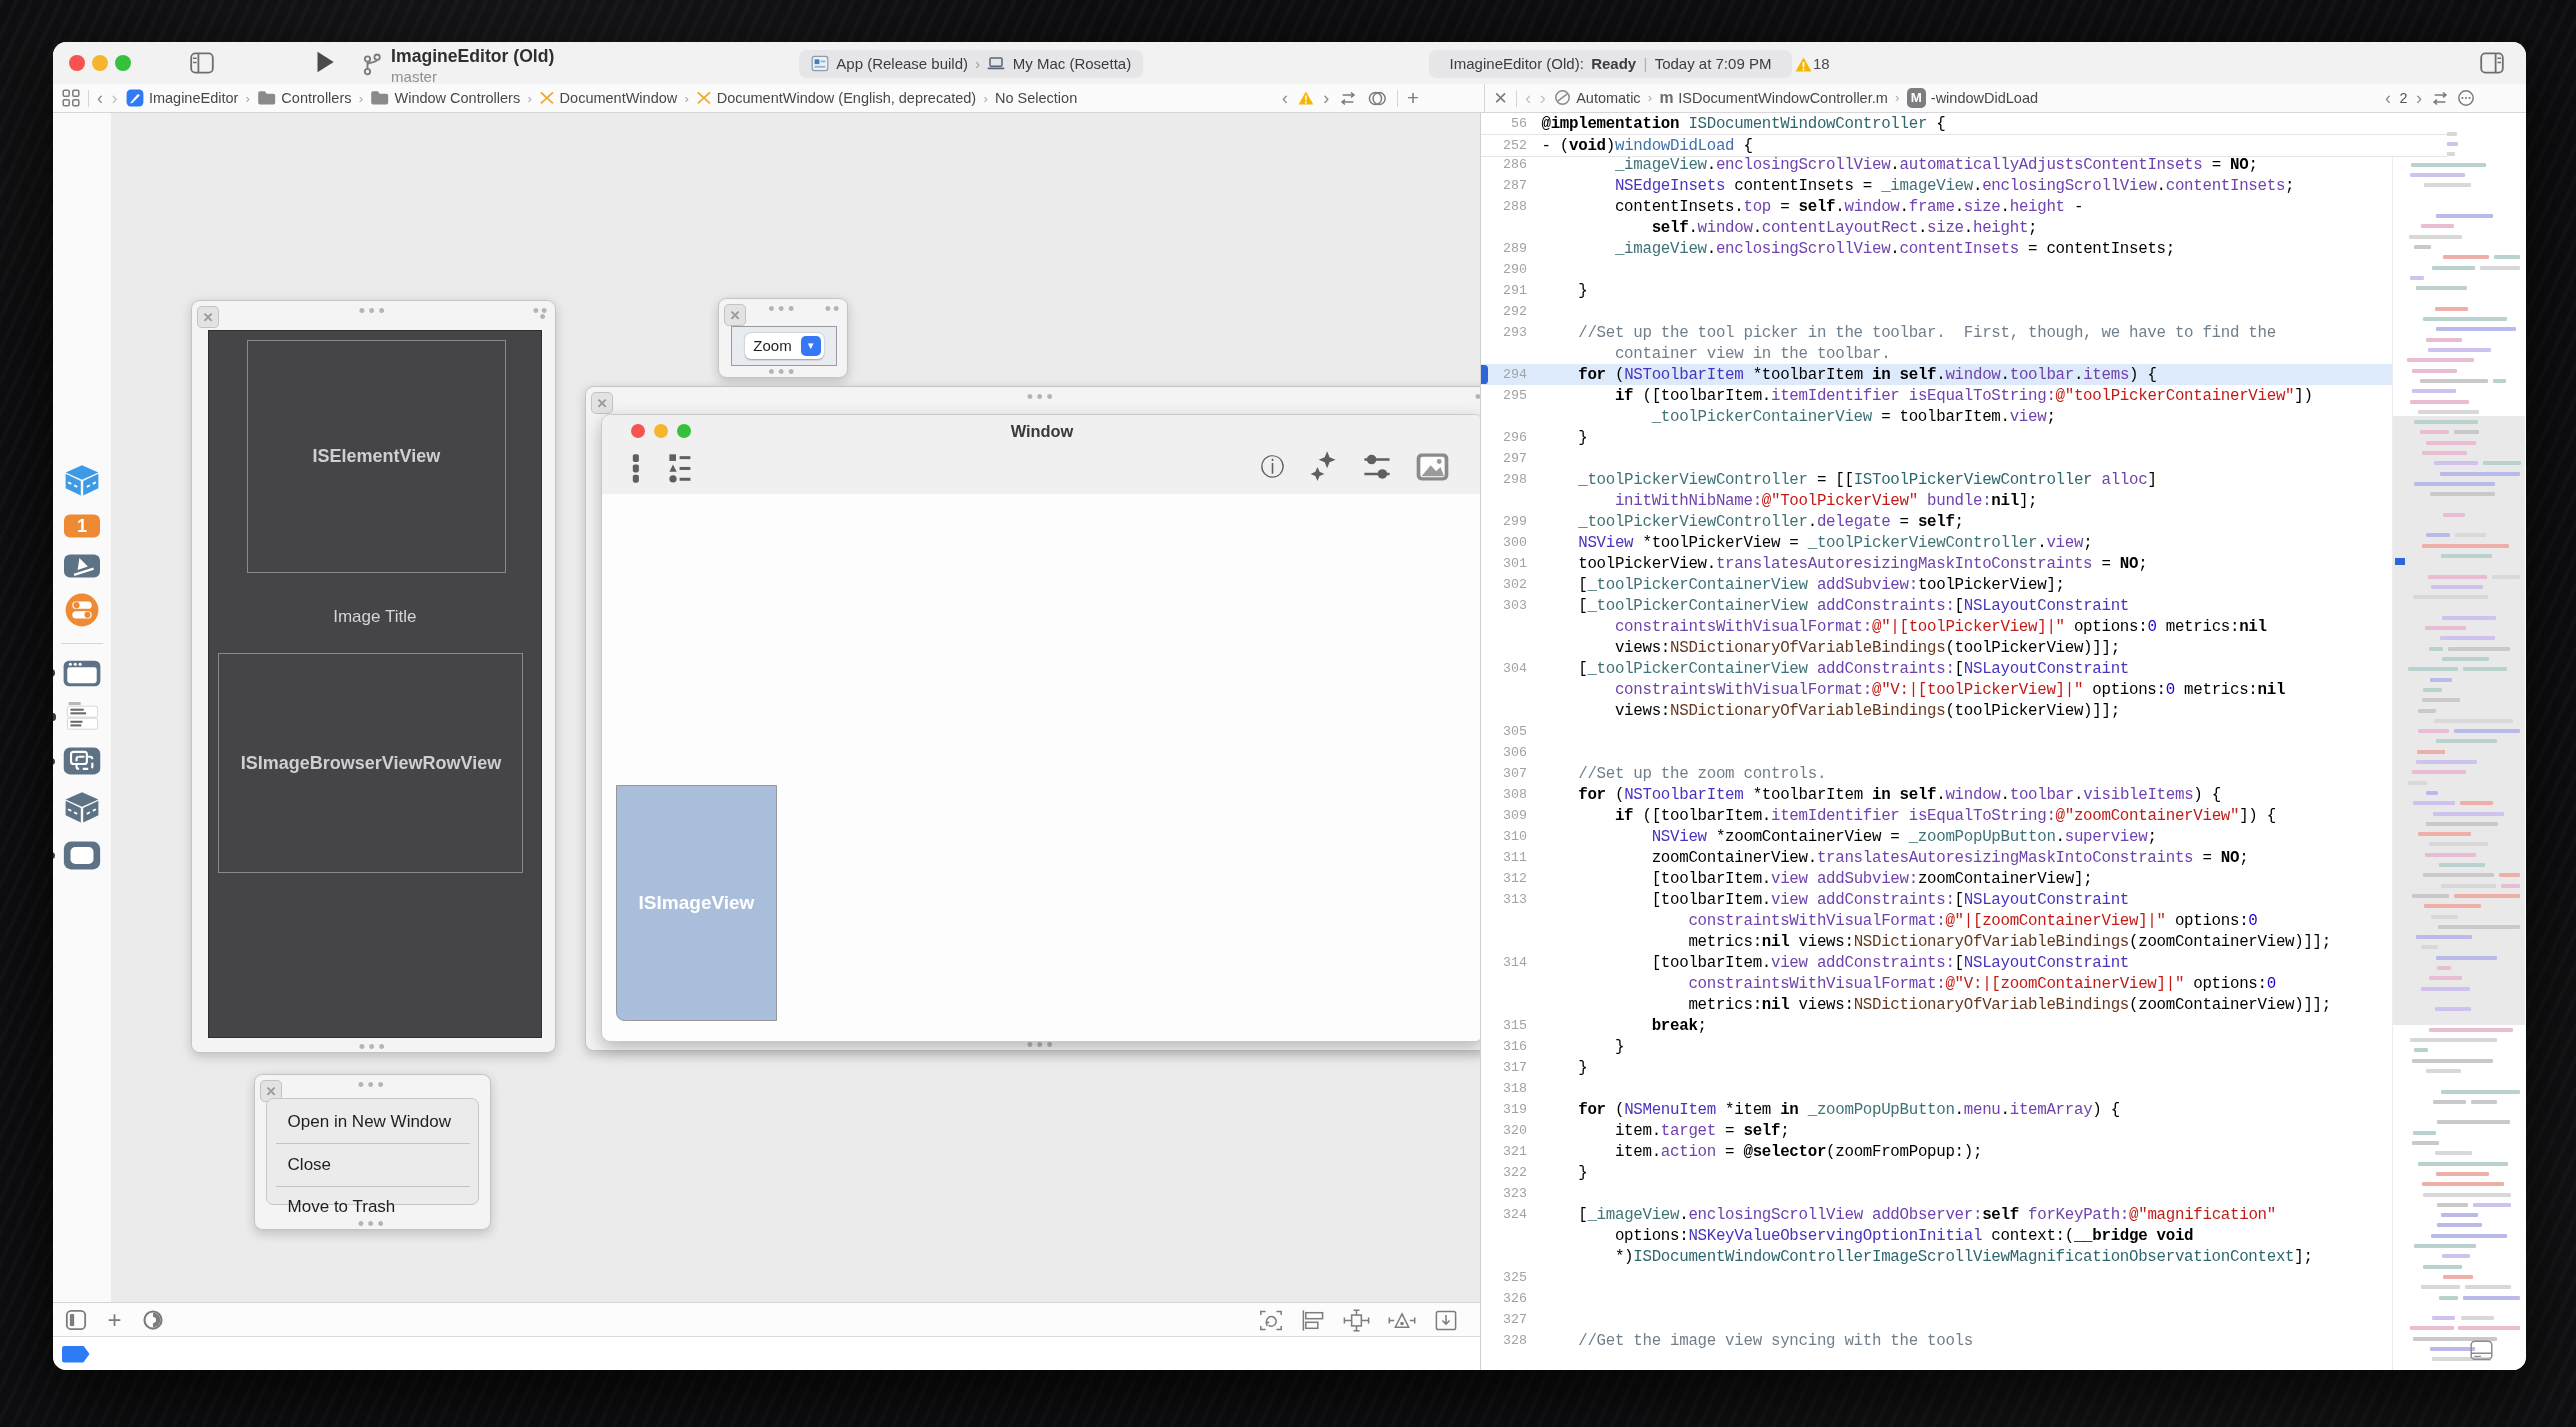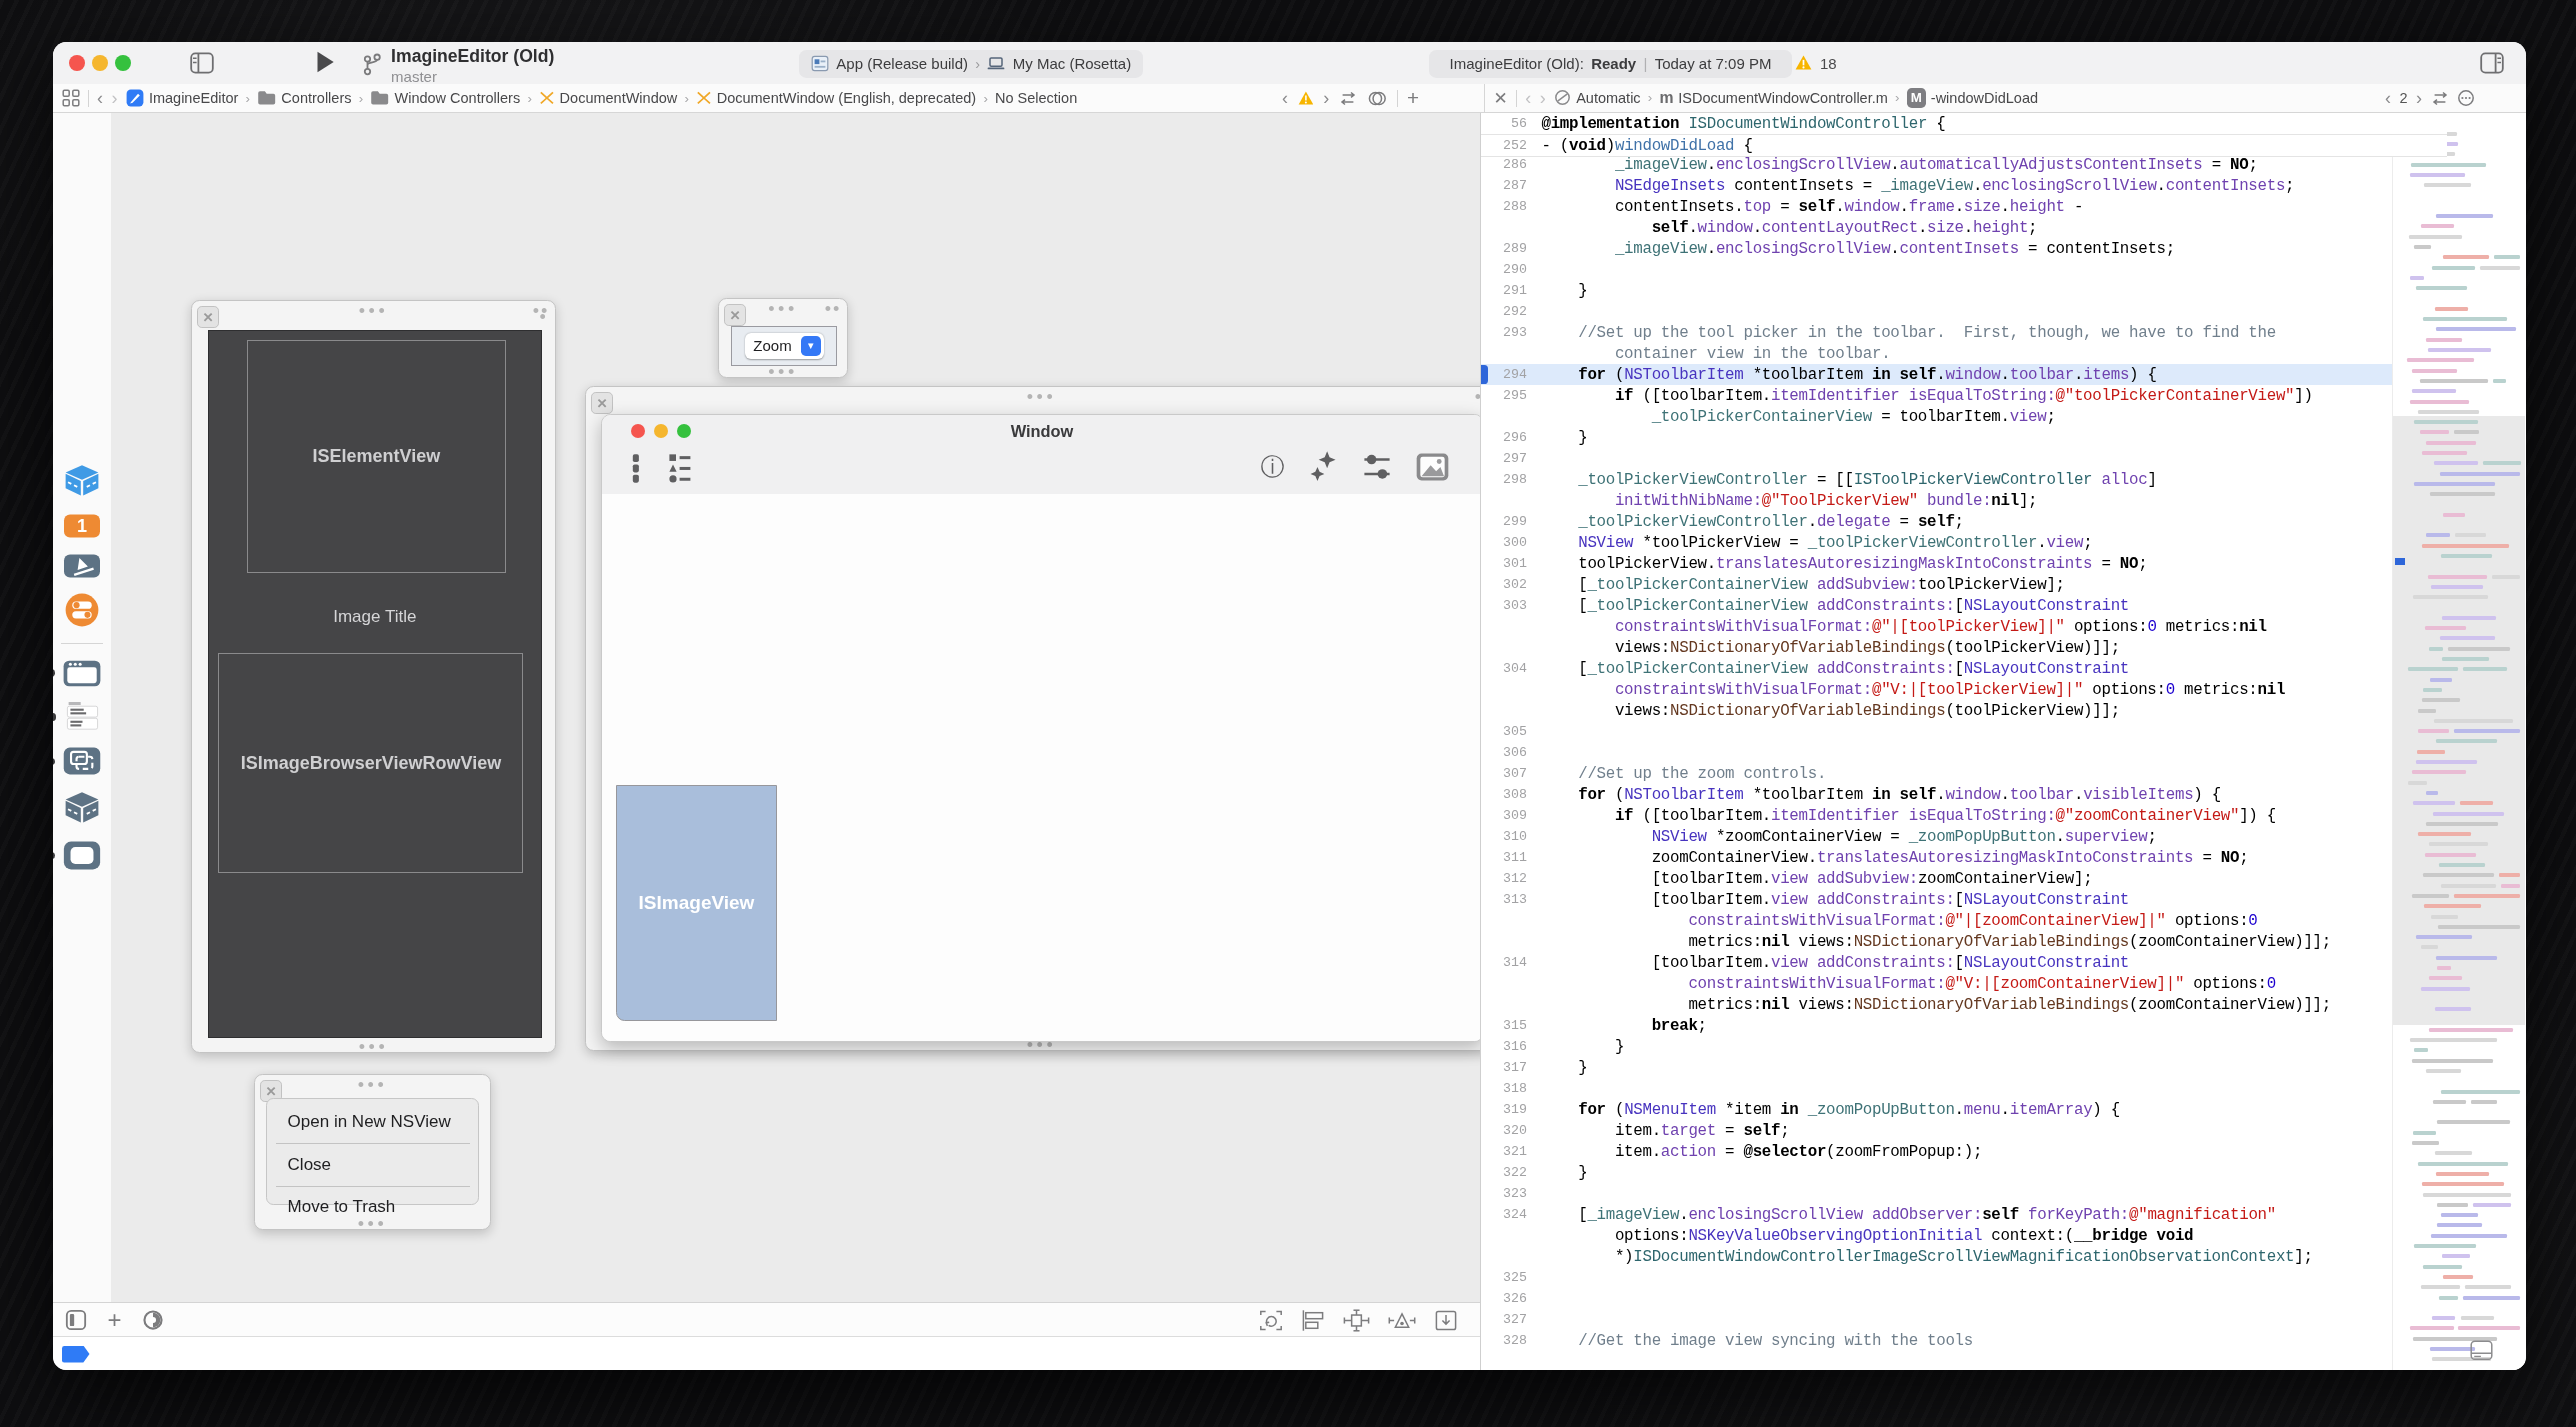--- a/index.html
+++ b/index.html
@@ -24,21 +24,21 @@
   .t-green{left:62px;background:#35c13e;}
   .tb-icon{position:absolute;top:8.5px;color:#6e6e70;}
   .title-wrap{position:absolute;left:309px;top:3.6px;}
   .title-main{font-size:17.6px;font-weight:bold;color:#2f2f31;}
   .title-sub{font-size:15px;color:#8f8f92;margin-top:1.2px;}
   .pill{position:absolute;top:7.9px;height:28px;background:#e6e6e8;border-radius:7.3px;
     display:flex;align-items:center;gap:7.3px;padding:0 12px;font-size:15px;color:#3c3c3e;}
   .pill .sep-chev{color:#9a9a9c;font-size:14.5px;}
   .run-pill{left:746px;}
   .status-pill{left:1376px;width:339px;justify-content:center;}
-  .warn-group{position:absolute;left:1742px;top:13.3px;display:flex;align-items:flex-start;gap:8px;
+  .warn-group{position:absolute;left:1742px;top:13.3px;display:flex;align-items:flex-end;gap:1px;
     font-size:15px;color:#4a4a4c;}
   
   .jumpbar{position:absolute;left:0;top:42px;width:100%;height:28px;background:#fbfbfb;
     border-bottom:0.6px solid #d6d6d6;font-size:14.5px;color:#48484a;}
   .jb-left{position:absolute;left:8.5px;top:0;height:28px;display:flex;align-items:center;gap:8.5px;}
   .jb-divider{width:0.6px;height:17px;background:#d4d4d4;}
   .crumbs{display:flex;align-items:center;gap:6px;white-space:nowrap;}
   .crumb{display:flex;align-items:center;gap:4.8px;}
   .crumb-sep{color:#a8a8aa;font-size:13.3px;padding:0 1.2px;}
   .jb-ib-right{position:absolute;left:1229px;top:0;height:28px;display:flex;align-items:center;gap:9.7px;}
@@ -506,21 +506,21 @@
           </div>
         </div>
       </div>
     </div>
 
     <div class="ib-panel" style="left:143px;top:961px;width:235px;height:154px;">
       <div class="panel-x">✕</div>
       <div class="dots top">•••</div>
       <div class="dots bottom">•••</div>
       <div class="menu-inner" id="menu-design">
-          <div class="menu-item">Open in New NSView</div>
+          <div class="menu-item">Open in New Window</div>
           <div class="menu-sep"></div>
           <div class="menu-item">Close</div>
           <div class="menu-sep"></div>
           <div class="menu-item">Move to Trash</div>
         </div>
     </div>
   </div>
 
   <div class="ib-bottombar">
     <div class="bb-left" id="bb-left">

